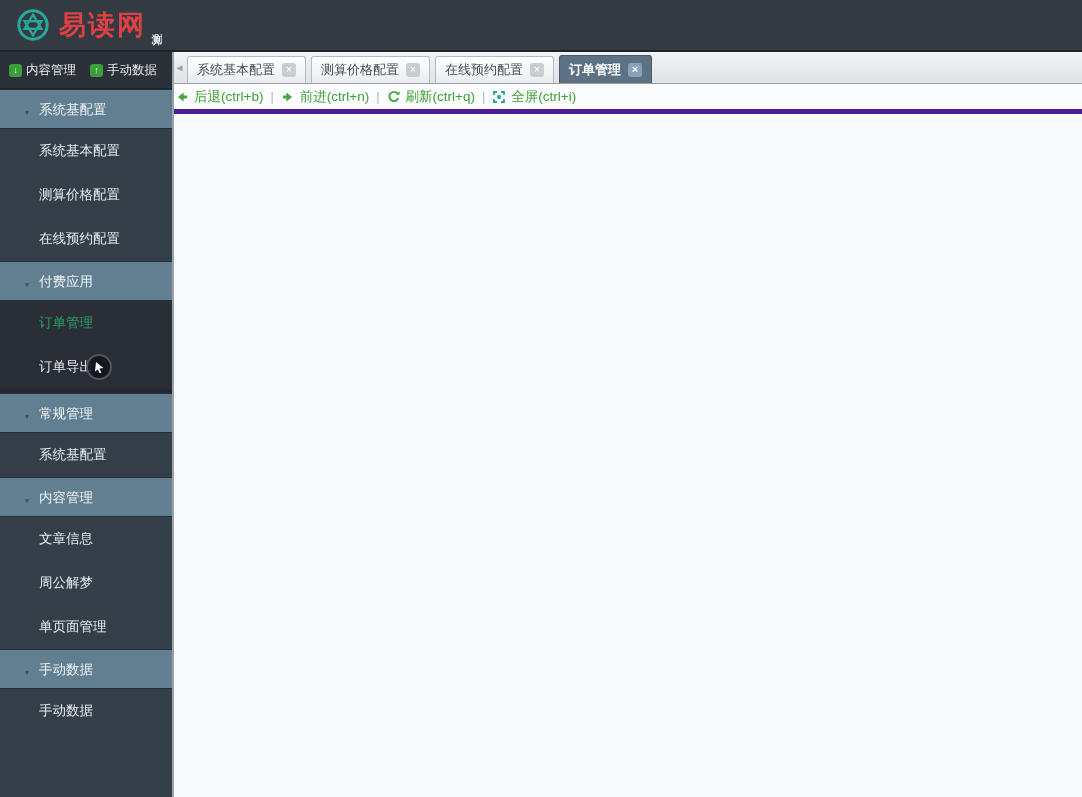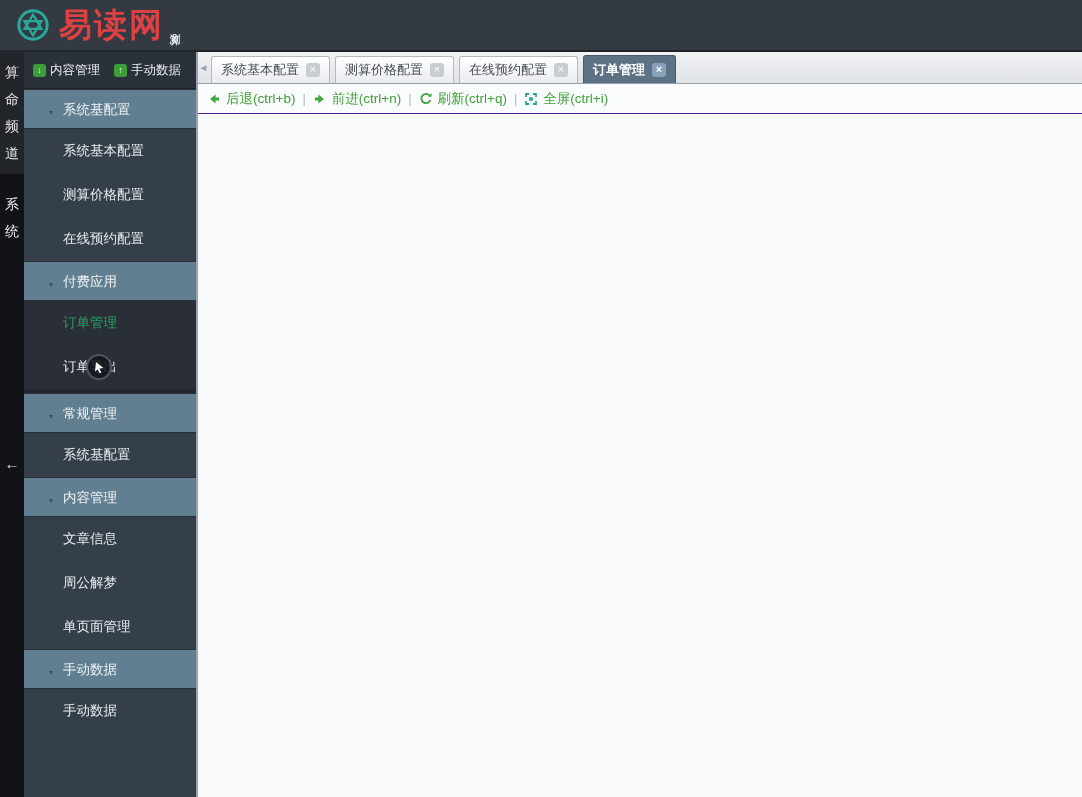--- a/index.html
+++ b/index.html
@@ -4,21 +4,21 @@
 <style>
   * { margin:0; padding:0; box-sizing:border-box; }
   html,body { width:1082px; height:797px; overflow:hidden; background:#f8f9fb;
               font-family:"Liberation Sans","DejaVu Sans",sans-serif; }
   .app { position:relative; width:1082px; height:797px; display:flex; flex-direction:column; }
 
   
   .topbar { height:52px; background:#343a42; border-bottom:2px solid #202429;
             display:flex; align-items:center; padding-left:16px; flex:0 0 auto; }
   .logo-icon { width:34px; height:34px; margin-right:9px; flex:0 0 auto; }
-  .logo-text { color:#dd4144; font-size:33px; font-weight:bold; letter-spacing:2px; }
+  .logo-text { color:#dd4144; font-size:27px; font-weight:bold; letter-spacing:2px; }
   .logo-badge { color:#ffffff; font-size:11px; line-height:12px; margin-left:5px; margin-top:2px;
                 writing-mode:vertical-rl; text-orientation:upright; letter-spacing:1px; }
 
   
   .body { flex:1; display:flex; min-height:0; }
 
   
   .channel-strip { width:24px; background:#111316; position:relative; flex:0 0 auto; }
   .channel { width:24px; text-align:center; color:#e8eaec; font-size:14px; line-height:27px;
              word-break:break-all; padding:7px 0; cursor:pointer; }
@@ -53,22 +53,22 @@
   .tab-scroll { position:absolute; left:0; top:0; width:11px; height:31px; color:#9aa1a9;
                 font-size:10px; display:flex; align-items:center; justify-content:center; cursor:pointer; }
   .tab { display:inline-flex; align-items:center; gap:7px; height:27px; padding:0 9px; margin-right:5px;
          border:1px solid #b3bac2; border-bottom:none; border-radius:3px 3px 0 0;
          background:linear-gradient(#ffffff,#e9ecef); color:#474e56; font-size:13px; cursor:pointer; }
   .tab .tab-close { width:14px; height:14px; border-radius:3px; background:#c7cdd3; color:#fff;
                     font-size:11px; line-height:13px; text-align:center; cursor:pointer; }
   .tab.active { background:#5d7284; border-color:#495967; color:#fff; font-weight:bold; height:28px; }
   .tab.active .tab-close { background:#87a2ba; }
 
-  .cmdbar { height:30px; background:#fbfcfd; display:flex; align-items:center; padding-left:9px;
-            font-size:13.5px; color:#3fa136; gap:7px; border-bottom:1px solid #4c1d95; flex:0 0 auto; }
+  .cmdbar { height:30px; background:#fbfcfd; display:flex; align-items:center; padding-left:1px;
+            font-size:13.5px; color:#3fa136; gap:7px; border-bottom:5px solid #4c1d95; flex:0 0 auto; }
   .cmd { display:inline-flex; align-items:center; gap:5px; cursor:pointer; color:#3fa136; }
   .cmd svg { display:block; }
   .cmd-sep { color:#b4bac1; font-size:13px; }
 
   .content { flex:1; background:#f8f9fb; }
 
   
   .cursor { position:absolute; left:86px; top:354px; width:26px; height:26px; border-radius:50%;
             background:rgba(18,22,27,.88); border:2px solid rgba(130,138,147,.55);
             display:flex; align-items:center; justify-content:center; pointer-events:none; }
@@ -83,27 +83,20 @@
       <circle cx="18" cy="18" r="15" fill="none" stroke="#27a898" stroke-width="3.2"></circle>
       <path d="M18 7 L27 22 L9 22 Z" fill="none" stroke="#27a898" stroke-width="2.4"></path>
       <path d="M18 29 L9 14 L27 14 Z" fill="none" stroke="#27a898" stroke-width="2.4"></path>
     </svg>
     <span class="logo-text">易读网</span>
     <span class="logo-badge">测算</span>
   </header>
 
   <div class="body">
 
-    <nav class="channel-strip">
-      <div id="channels">
-          <div class="channel active">算命频道</div>
-          <div class="channel">系统</div>
-        </div>
-      <div class="strip-collapse">←</div>
-    </nav>
 
     <aside class="sidebar">
       <div class="sidebar-toolbar">
         <span class="st-btn">
           <span class="st-ico">↓</span>
           <span>内容管理</span>
         </span>
         <span class="st-btn">
           <span class="st-ico">↑</span>
           <span>手动数据</span>

